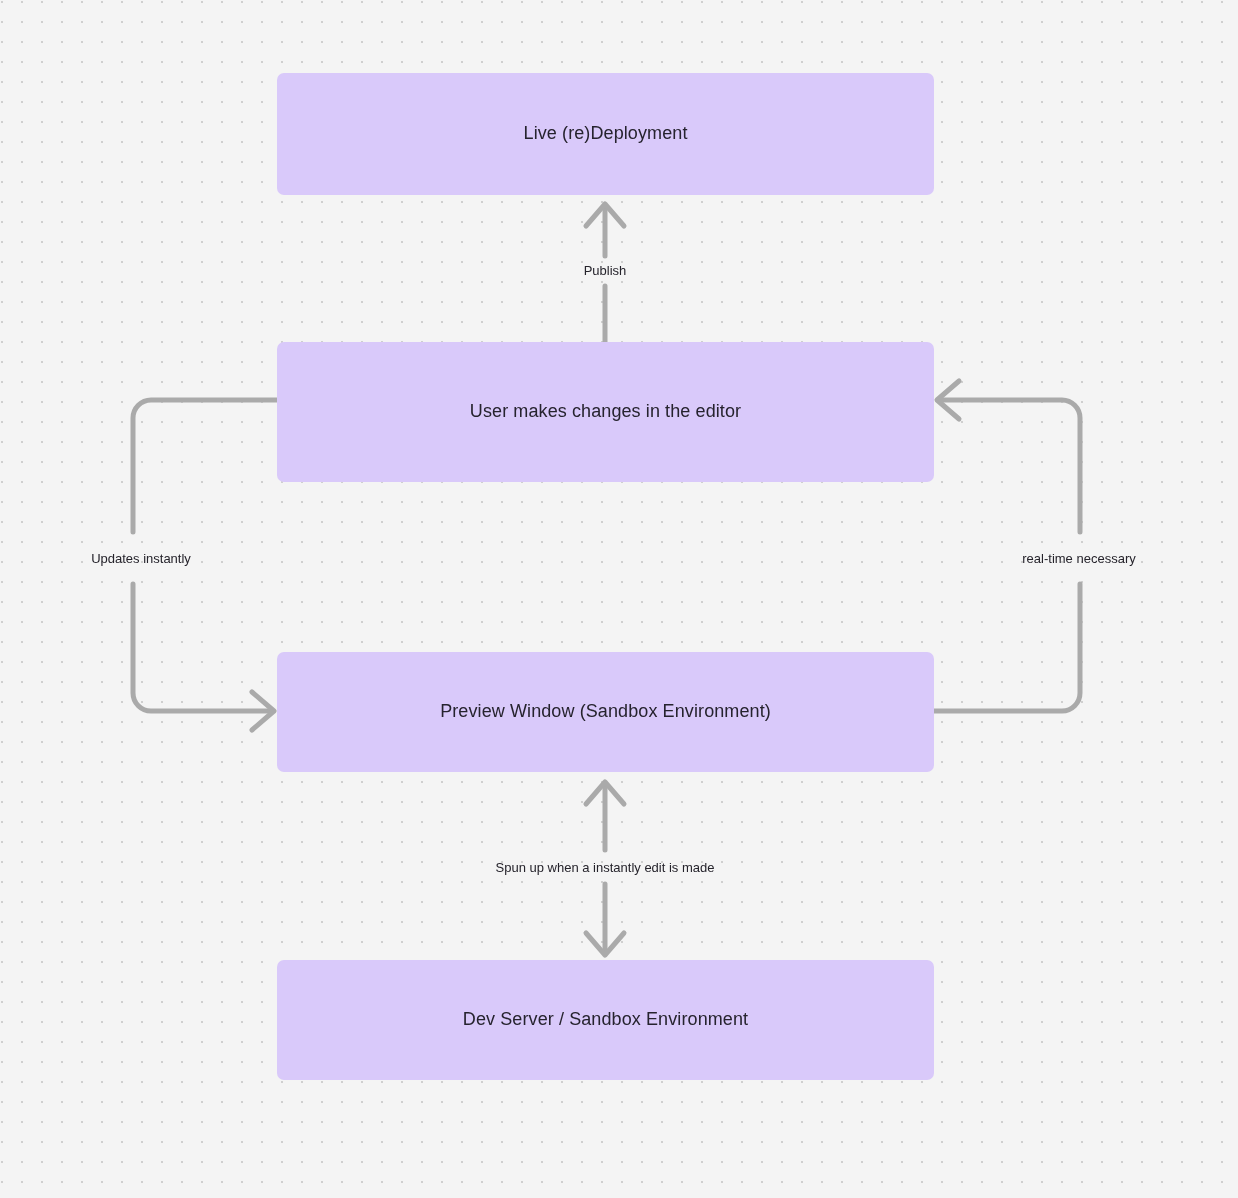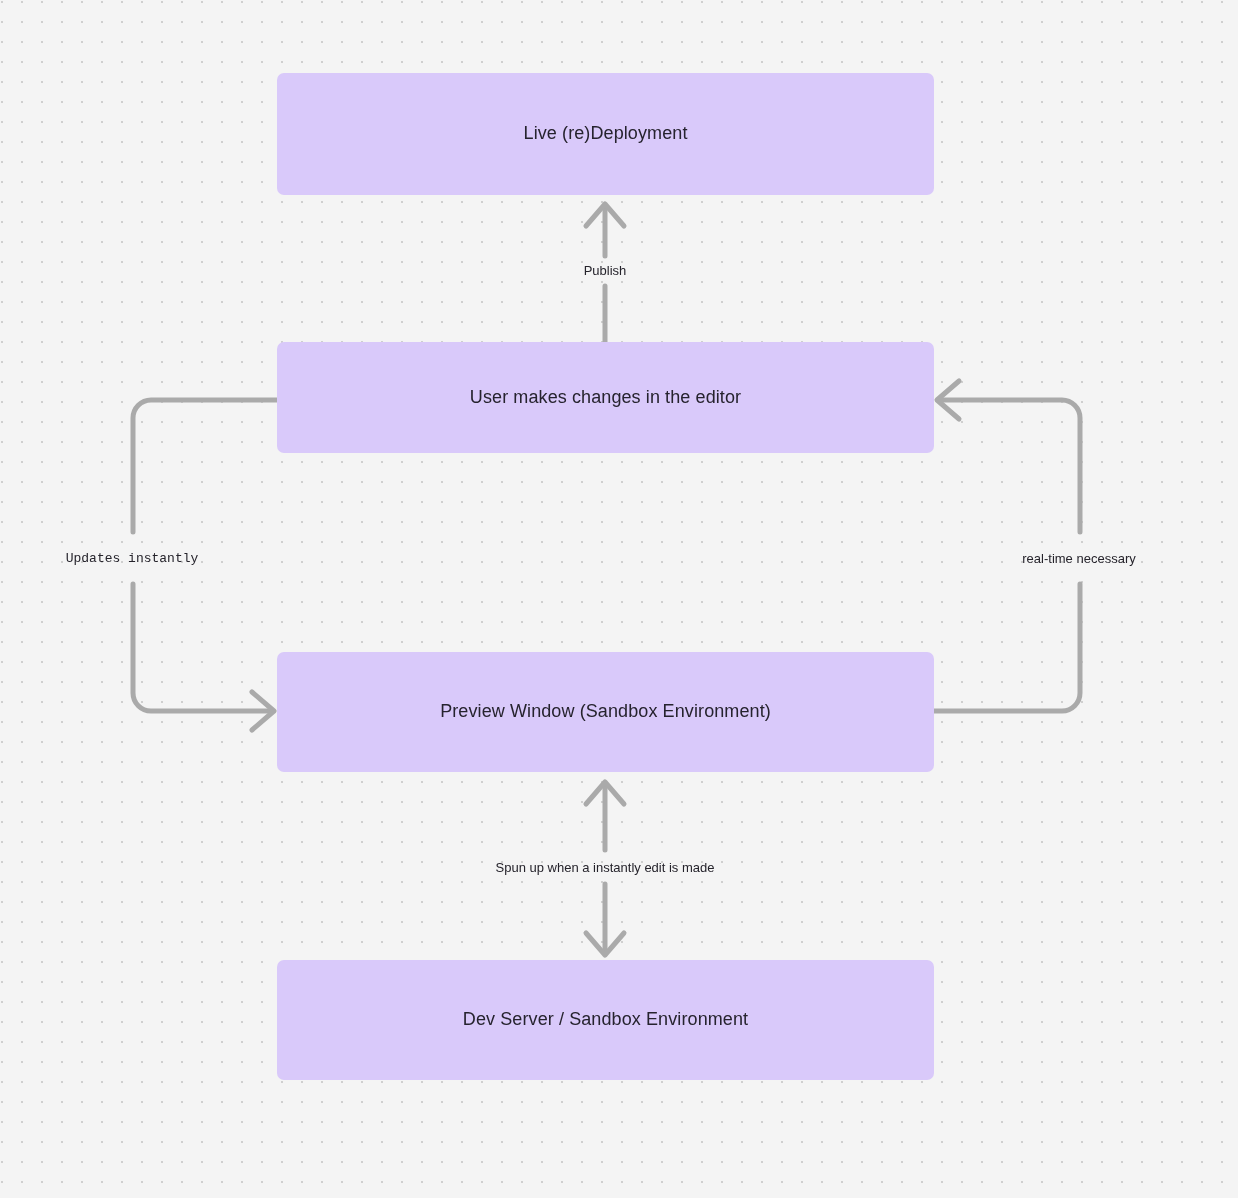--- a/index.html
+++ b/index.html
@@ -88,33 +88,33 @@
         <path d="M 586 933 L 605 955 L 624 933"></path>
       </g>
 
     </g>
   </svg>
 
   <div class="node" style="left:277px; top:73px; width:657px; height:122px;">
     <span>Live (re)Deployment</span>
   </div>
 
-  <div class="node" style="left:277px; top:342px; width:657px; height:111px;">
+  <div class="node" style="left:277px; top:342px; width:657px; height:140px;">
     <span>User makes changes in the editor</span>
   </div>
 
   <div class="node" style="left:277px; top:960px; width:657px; height:120px;">
     <span>Dev Server / Sandbox Environment</span>
   </div>
 
   <div class="node" style="left:277px; top:652px; width:657px; height:120px;">
     <span>Preview Window (Sandbox Environment)</span>
   </div>
 
   <div class="edge-label" style="left:605px; top:270px;">Publish</div>
 
-  <div class="edge-label" style="left:132px; top:558px;font-family:Liberation Mono, monospace;">Updates instantly</div>
+  <div class="edge-label" style="left:141px; top:558px;">Updates instantly</div>
 
   <div class="edge-label" style="left:1079px; top:558px;">real-time necessary</div>
 
   <div class="edge-label" style="left:605px; top:867px;">Spun up when a instantly edit is made</div>
 
 </div>
 
 </body></html>

